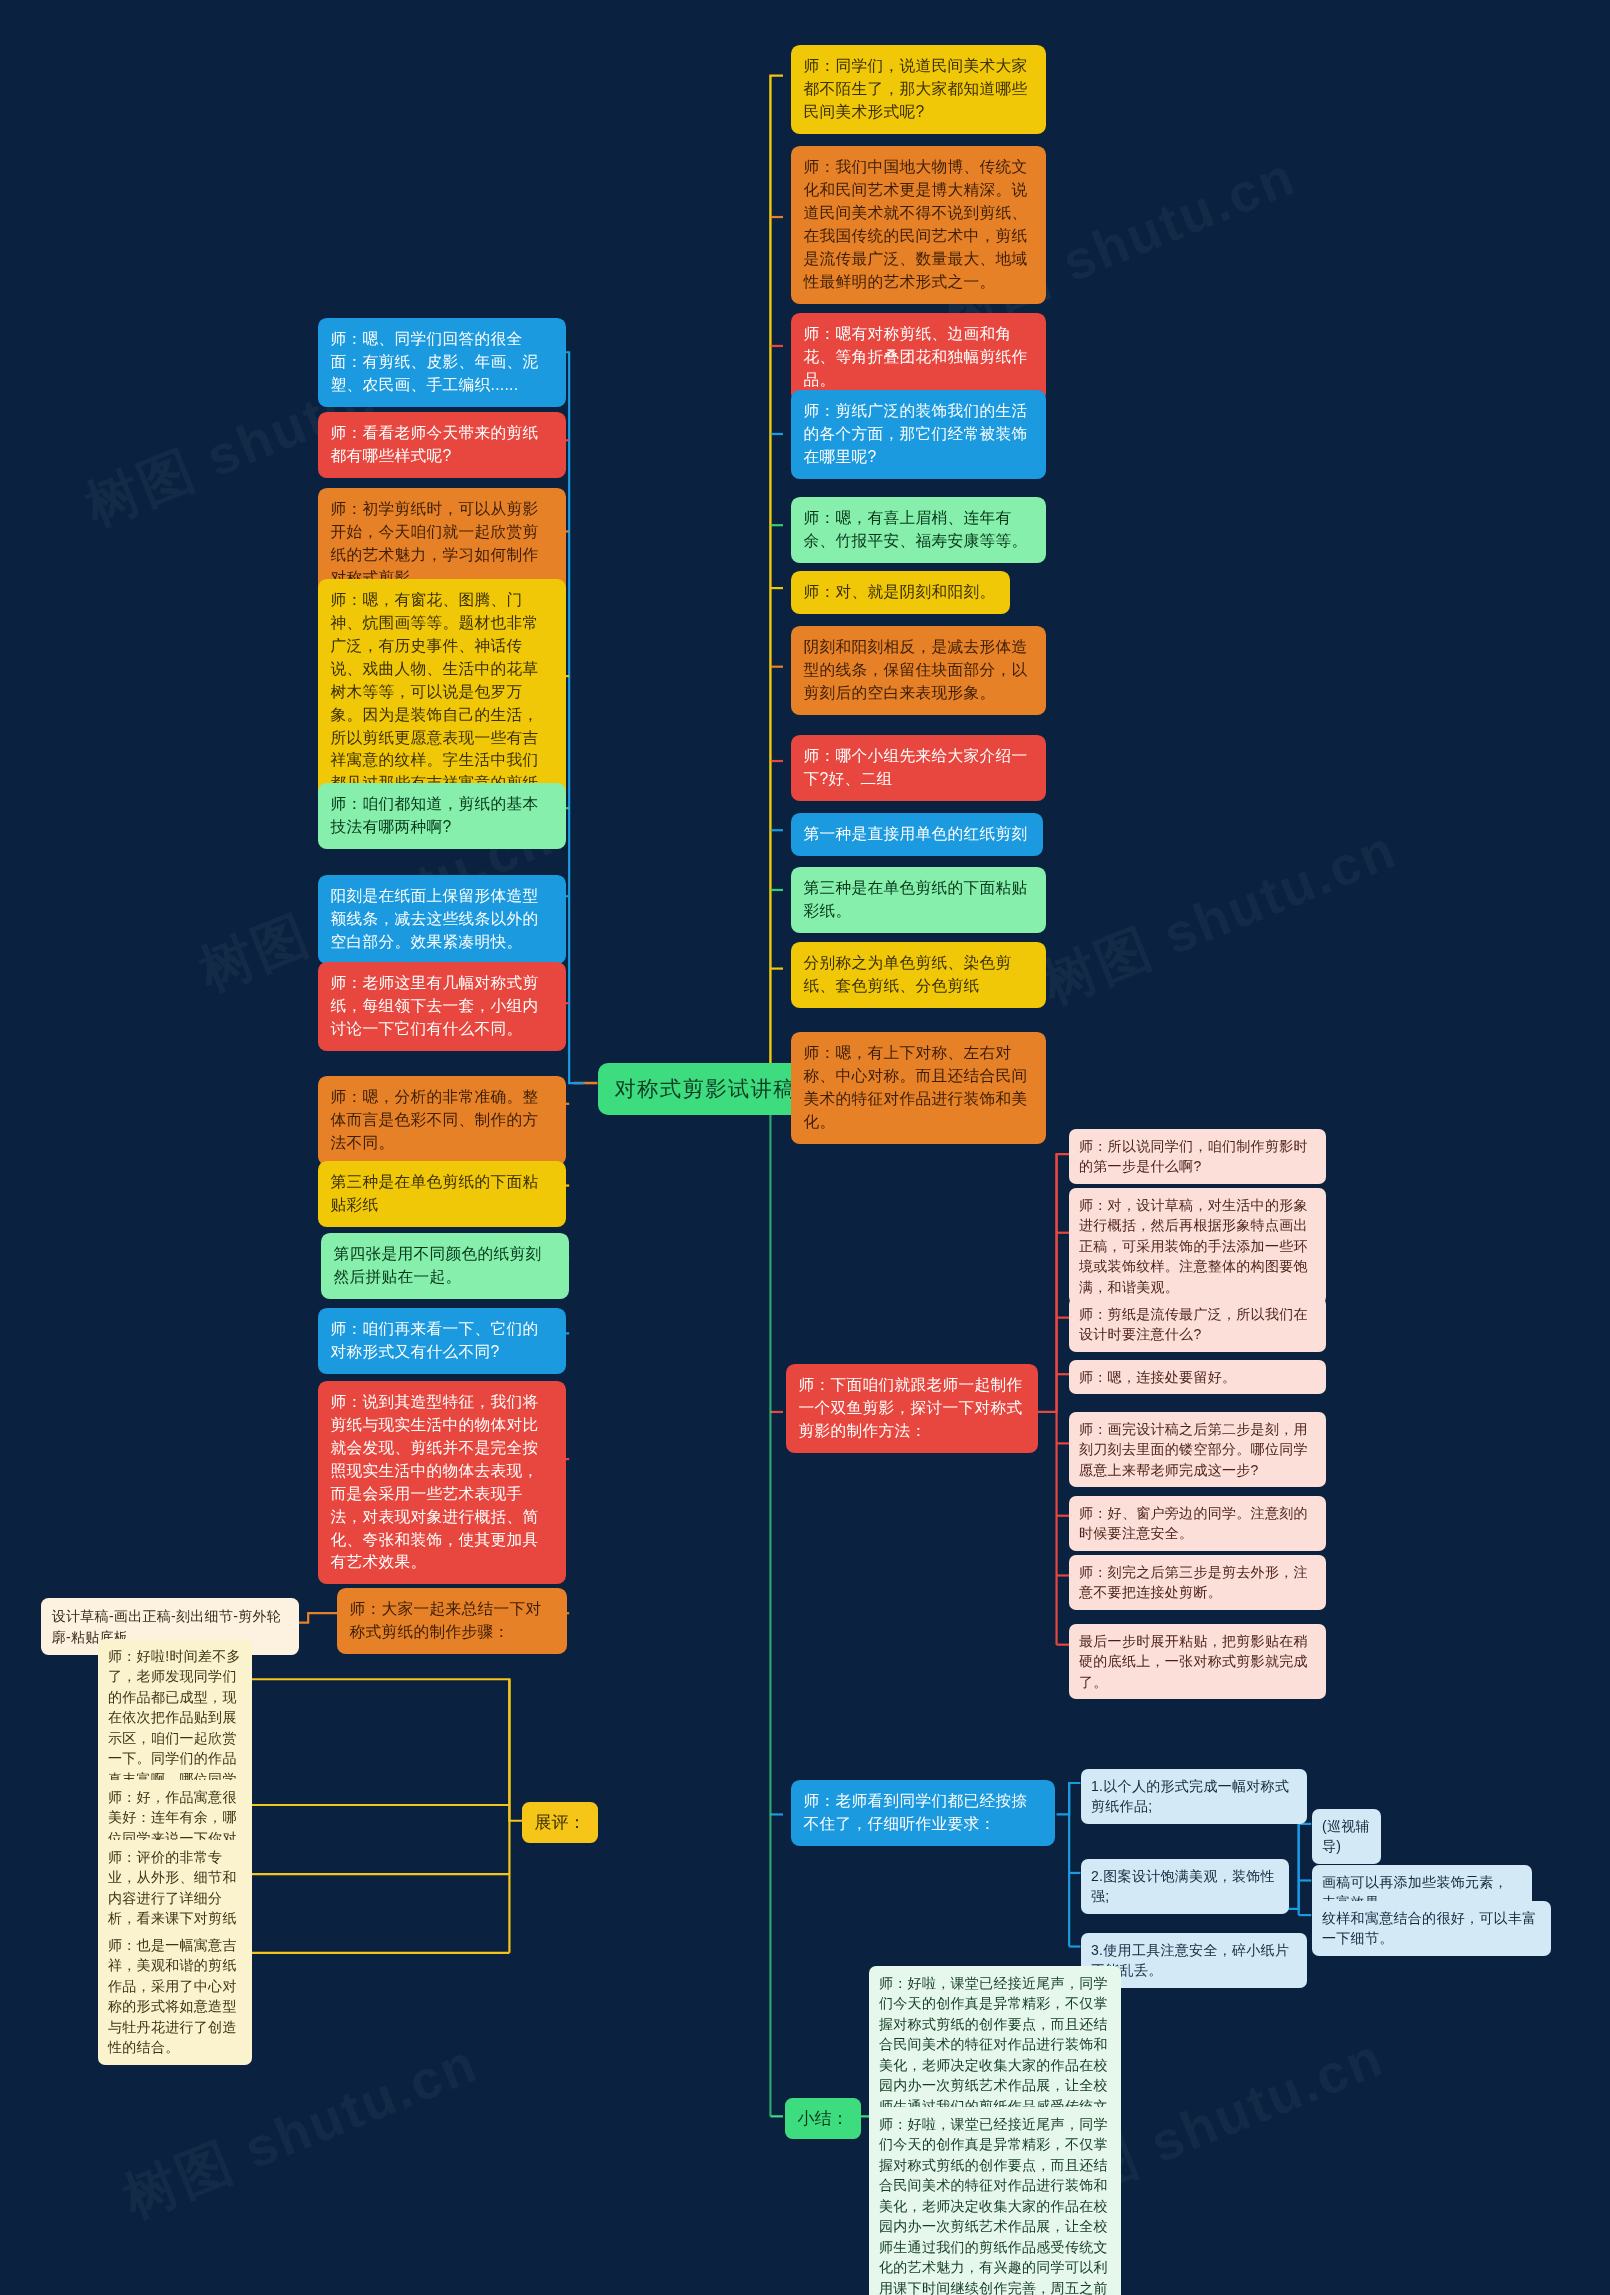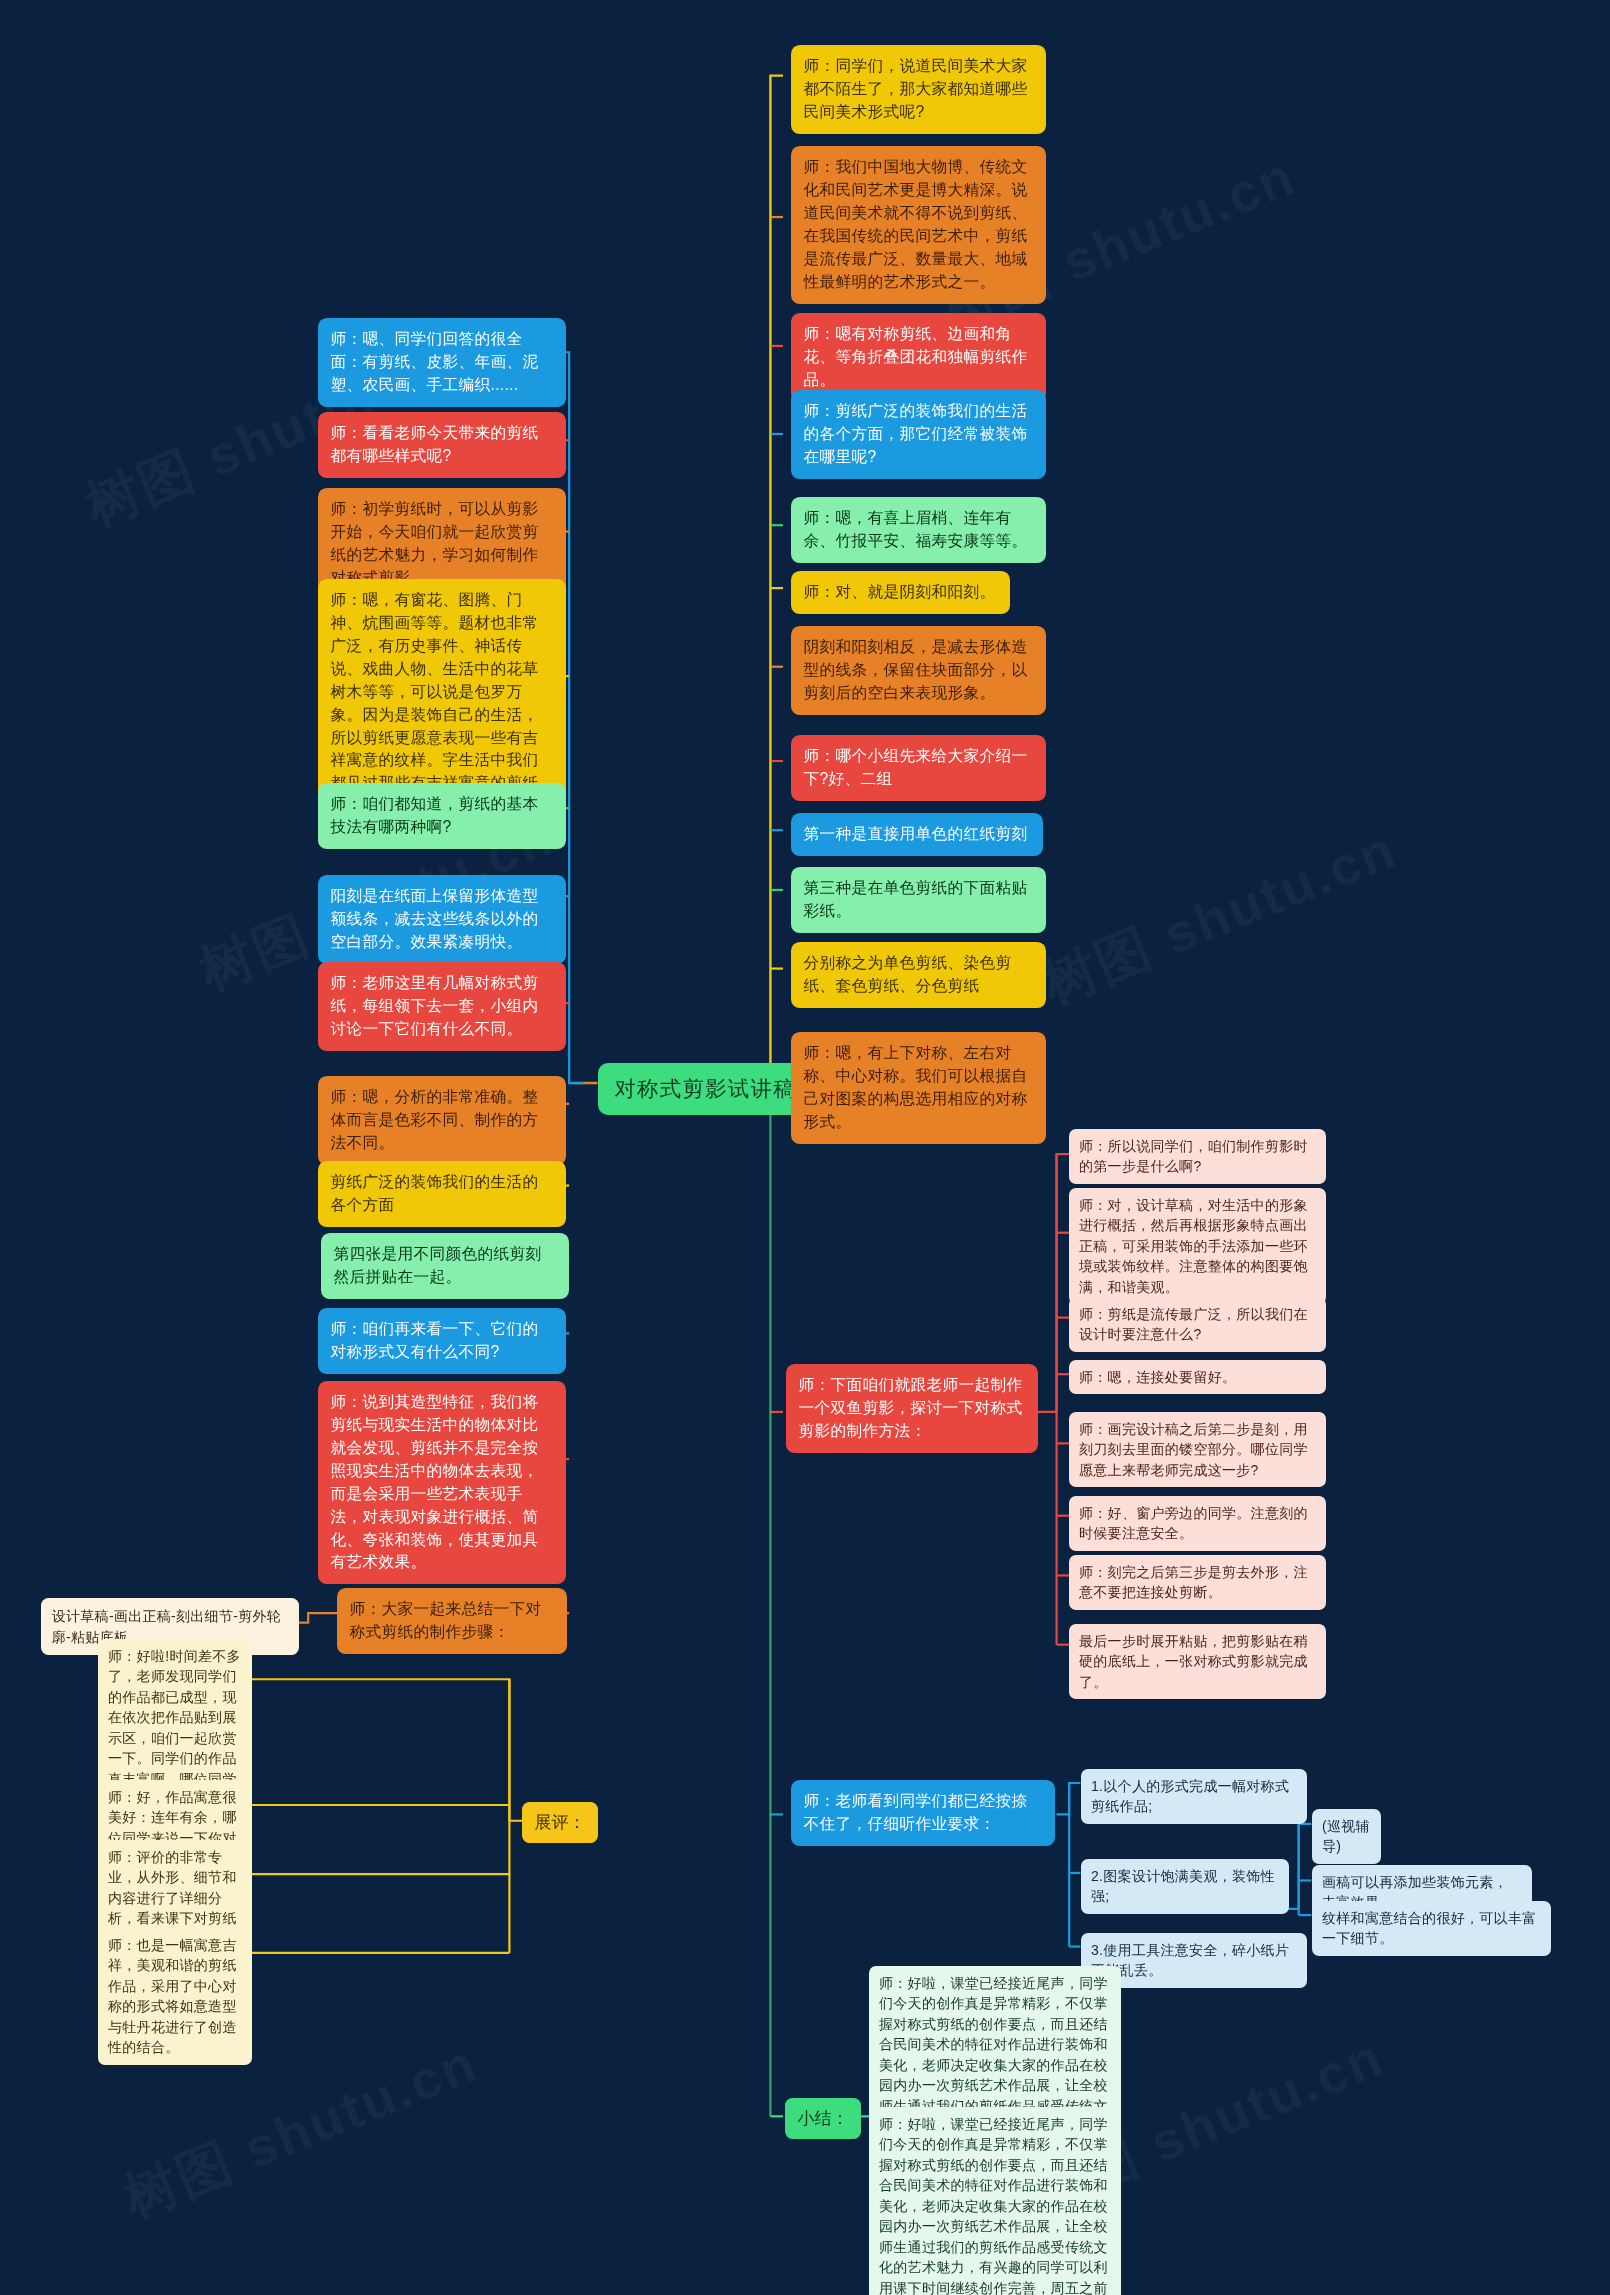--- a/index.html
+++ b/index.html
@@ -170,21 +170,21 @@
 <div class="center-node" style="left:598px; top:1063px;">对称式剪影试讲稿</div>
 
 <div class="node c-blue" style="left:318px; top:318px; width:248px;">师：嗯、同学们回答的很全面：有剪纸、皮影、年画、泥塑、农民画、手工编织......</div>
 <div class="node c-red" style="left:318px; top:412px; width:248px;">师：看看老师今天带来的剪纸都有哪些样式呢?</div>
 <div class="node c-orange" style="left:318px; top:488px; width:248px;">师：初学剪纸时，可以从剪影开始，今天咱们就一起欣赏剪纸的艺术魅力，学习如何制作对称式剪影。</div>
 <div class="node c-yellow" style="left:318px; top:579px; width:248px;">师：嗯，有窗花、图腾、门神、炕围画等等。题材也非常广泛，有历史事件、神话传说、戏曲人物、生活中的花草树木等等，可以说是包罗万象。因为是装饰自己的生活，所以剪纸更愿意表现一些有吉祥寓意的纹样。字生活中我们都见过那些有吉祥寓意的剪纸呢?</div>
 <div class="node c-green" style="left:318px; top:783px; width:248px;">师：咱们都知道，剪纸的基本技法有哪两种啊?</div>
 <div class="node c-blue" style="left:318px; top:859px; width:248px;margin-top:16px;">阳刻是在纸面上保留形体造型额线条，减去这些线条以外的空白部分。效果紧凑明快。</div>
 <div class="node c-red" style="left:318px; top:962px; width:248px;">师：老师这里有几幅对称式剪纸，每组领下去一套，小组内讨论一下它们有什么不同。</div>
 <div class="node c-orange" style="left:318px; top:1076px; width:248px;">师：嗯，分析的非常准确。整体而言是色彩不同、制作的方法不同。</div>
-<div class="node c-yellow" style="left:318px; top:1161px; width:248px;">剪纸广泛的装饰我们的生活的各个方面</div>
+<div class="node c-yellow" style="left:318px; top:1161px; width:248px;">第三种是在单色剪纸的下面粘贴彩纸</div>
 <div class="node c-green" style="left:321px; top:1233px; width:248px;">第四张是用不同颜色的纸剪刻然后拼贴在一起。</div>
 <div class="node c-blue" style="left:318px; top:1308px; width:248px;">师：咱们再来看一下、它们的对称形式又有什么不同?</div>
 <div class="node c-red" style="left:318px; top:1381px; width:248px;">师：说到其造型特征，我们将剪纸与现实生活中的物体对比就会发现、剪纸并不是完全按照现实生活中的物体去表现，而是会采用一些艺术表现手法，对表现对象进行概括、简化、夸张和装饰，使其更加具有艺术效果。</div>
 <div class="node c-orange" style="left:337px; top:1588px; width:230px;">师：大家一起来总结一下对称式剪纸的制作步骤：</div>
 <div class="node c-cream sm" style="left:41px; top:1598px; width:258px; font-size:14px;">设计草稿-画出正稿-刻出细节-剪外轮廓-粘贴底板</div>
 
 <div class="label-node c-syellow" style="left:522px; top:1802px;">展评：</div>
 
 <div class="node c-lyellow tiny" style="left:98px; top:1639px; width:154px;">师：好啦!时间差不多了，老师发现同学们的作品都已成型，现在依次把作品贴到展示区，咱们一起欣赏一下。同学们的作品真丰富啊，哪位同学上来给大家介绍一下自己的作品。</div>
 <div class="node c-lyellow tiny" style="left:98px; top:1780px; width:154px;">师：好，作品寓意很美好：连年有余，哪位同学来说一下你对这幅作品的看法?</div>
@@ -195,21 +195,21 @@
 <div class="node c-orange" style="left:791px; top:146px;  width:255px;">师：我们中国地大物博、传统文化和民间艺术更是博大精深。说道民间美术就不得不说到剪纸、在我国传统的民间艺术中，剪纸是流传最广泛、数量最大、地域性最鲜明的艺术形式之一。</div>
 <div class="node c-red" style="left:791px; top:313px;  width:255px;">师：嗯有对称剪纸、边画和角花、等角折叠团花和独幅剪纸作品。</div>
 <div class="node c-blue" style="left:791px; top:390px;  width:255px;">师：剪纸广泛的装饰我们的生活的各个方面，那它们经常被装饰在哪里呢?</div>
 <div class="node c-green" style="left:791px; top:497px;  width:255px;">师：嗯，有喜上眉梢、连年有余、竹报平安、福寿安康等等。</div>
 <div class="node c-yellow" style="left:791px; top:571px;  width:219px;">师：对、就是阴刻和阳刻。</div>
 <div class="node c-orange" style="left:791px; top:626px;  width:255px;">阴刻和阳刻相反，是减去形体造型的线条，保留住块面部分，以剪刻后的空白来表现形象。</div>
 <div class="node c-red" style="left:791px; top:735px; width:255px;">师：哪个小组先来给大家介绍一下?好、二组</div>
 <div class="node c-blue" style="left:791px; top:813px; width:252px;">第一种是直接用单色的红纸剪刻</div>
 <div class="node c-green" style="left:791px; top:867px; width:255px;">第三种是在单色剪纸的下面粘贴彩纸。</div>
 <div class="node c-yellow" style="left:791px; top:942px; width:255px;">分别称之为单色剪纸、染色剪纸、套色剪纸、分色剪纸</div>
-<div class="node c-orange" style="left:791px; top:1032px; width:255px;">师：嗯，有上下对称、左右对称、中心对称。我们可以根据自己对图案的构思选用相应的对称形式。</div>
+<div class="node c-orange" style="left:791px; top:1032px; width:255px;">师：嗯，有上下对称、左右对称、中心对称。而且还结合民间美术的特征对作品进行装饰和美化。</div>
 
 <div class="node c-red" style="left:786px; top:1364px; width:252px;">师：下面咱们就跟老师一起制作一个双鱼剪影，探讨一下对称式剪影的制作方法：</div>
 
 <div class="node c-pink tiny" style="left:1069px; top:1129px; width:257px;">师：所以说同学们，咱们制作剪影时的第一步是什么啊?</div>
 <div class="node c-pink tiny" style="left:1069px; top:1188px; width:257px;">师：对，设计草稿，对生活中的形象进行概括，然后再根据形象特点画出正稿，可采用装饰的手法添加一些环境或装饰纹样。注意整体的构图要饱满，和谐美观。</div>
 <div class="node c-pink tiny" style="left:1069px; top:1297px; width:257px;">师：剪纸是流传最广泛，所以我们在设计时要注意什么?</div>
 <div class="node c-pink tiny" style="left:1069px; top:1360px; width:257px;">师：嗯，连接处要留好。</div>
 <div class="node c-pink tiny" style="left:1069px; top:1412px; width:257px;">师：画完设计稿之后第二步是刻，用刻刀刻去里面的镂空部分。哪位同学愿意上来帮老师完成这一步?</div>
 <div class="node c-pink tiny" style="left:1069px; top:1496px; width:257px;">师：好、窗户旁边的同学。注意刻的时候要注意安全。</div>
 <div class="node c-pink tiny" style="left:1069px; top:1555px; width:257px;">师：刻完之后第三步是剪去外形，注意不要把连接处剪断。</div>

